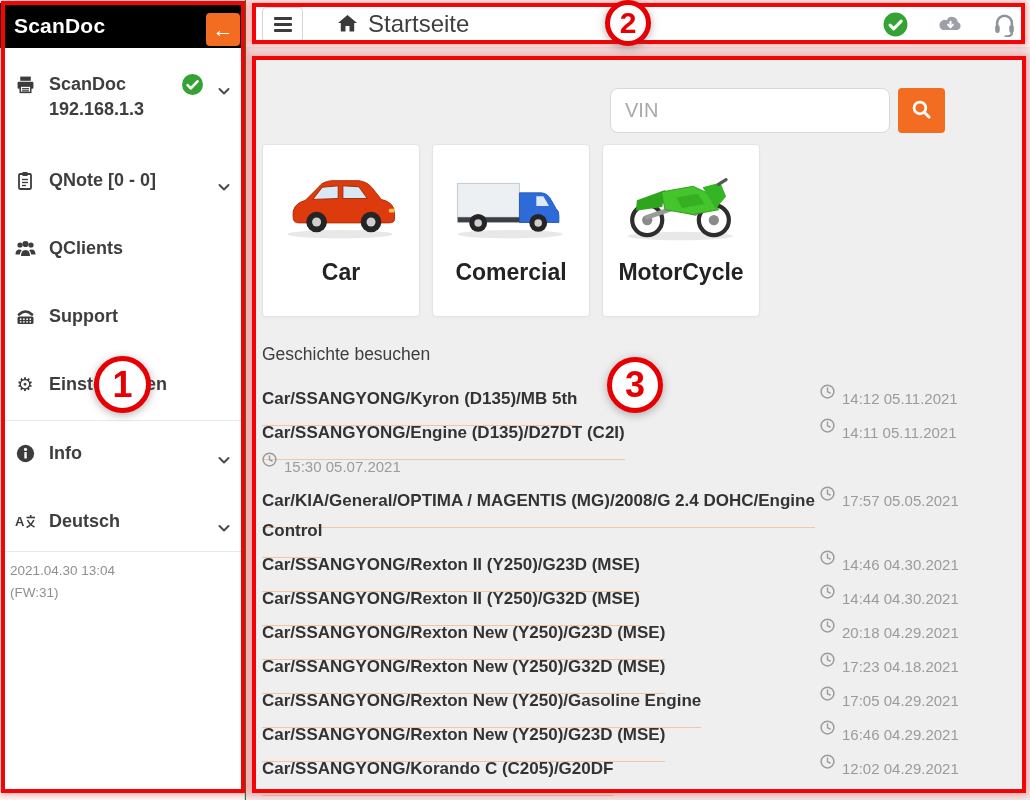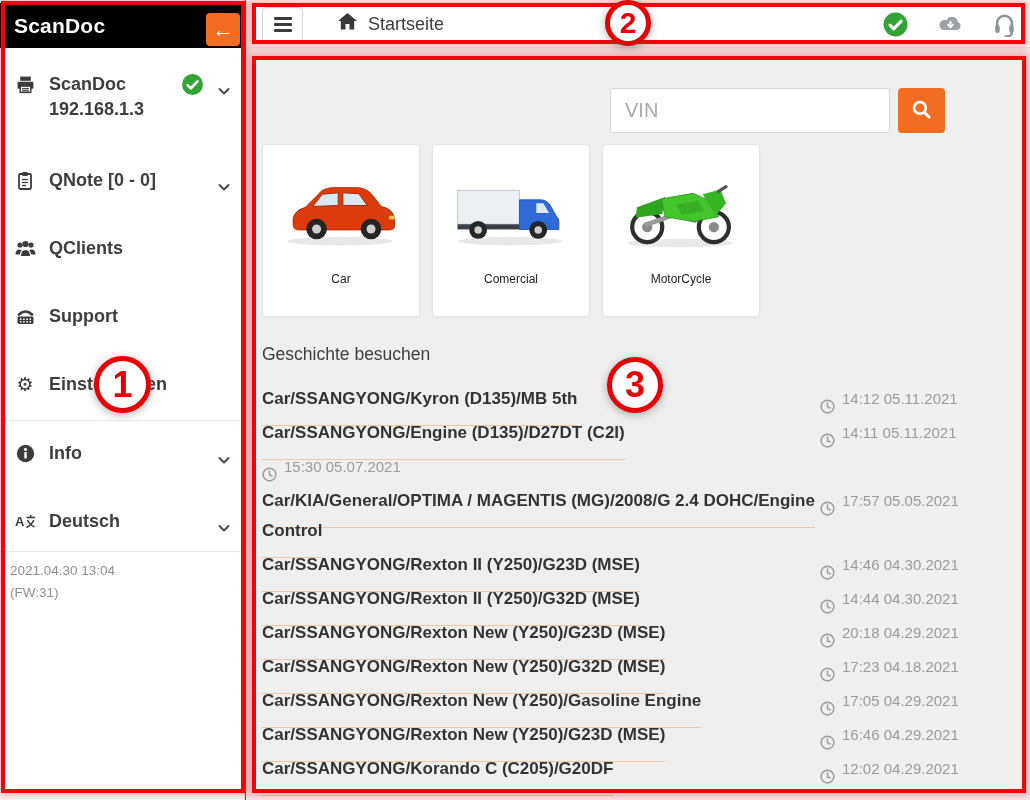--- a/index.html
+++ b/index.html
@@ -18,40 +18,40 @@
   .nav-badge { position:absolute; right:32px; top:4px; }
   .nav-sub { position:absolute; left:49px; top:99px; color:#3e3e3e; font-size:18px; font-weight:600; }
   .sb-divider { position:absolute; left:0; width:244px; height:1px; background:#e9e9e9; }
   .sb-footer { position:absolute; left:10px; top:560px; color:#8f8f8f; font-size:13.5px; line-height:1.65; }
   .gear-glyph { font-size:19px; color:#3c3c3c; line-height:1; }
 
   
   .topbar { position:absolute; left:246px; top:0; width:784px; height:48px; background:#fff; border-bottom:1px solid #ececec; }
   .hamburger-btn { position:absolute; left:16px; top:7px; width:41px; height:35px; background:#fff; border:1px solid #d6d6d6; border-radius:4px; display:flex; flex-direction:column; justify-content:center; align-items:center; gap:3.5px; cursor:pointer; }
   .hamburger-btn span { display:block; width:18px; height:2.5px; background:#3c3c3c; border-radius:1px; }
-  .breadcrumb { position:absolute; left:92px; top:0; height:48px; display:flex; align-items:center; gap:11px; color:#3e3e3e; font-size:18px; cursor:pointer; }
+  .breadcrumb { position:absolute; left:92px; top:0; height:48px; display:flex; align-items:center; gap:11px; color:#3e3e3e; font-size:24px; cursor:pointer; }
   .status-icons { position:absolute; right:14px; top:0; height:48px; display:flex; align-items:center; gap:29px; }
   .status-icons > span { display:flex; cursor:pointer; }
 
   
   .main { position:absolute; left:246px; top:48px; width:784px; height:752px; background:#f0eff0; }
   .search-row { position:absolute; top:40px; right:85px; display:flex; gap:8px; }
-  .vin-input { width:280px; height:45px; border:1px solid #d8d8d8; border-radius:2px; padding:0 14px; font-size:20px; color:#444; font-family:inherit; outline:none; }
+  .vin-input { width:280px; height:45px; border:1px solid #d8d8d8; border-radius:8px; padding:0 14px; font-size:20px; color:#444; font-family:inherit; outline:none; }
   .vin-input::placeholder { color:#a9a9a9; }
   .search-btn { width:47px; height:45px; background:#f26d21; border:none; border-radius:4px; display:flex; align-items:center; justify-content:center; cursor:pointer; }
   .cards { position:absolute; left:16px; top:96px; display:flex; gap:12px; }
   .vehicle-card { width:158px; height:173px; background:#fff; border:1px solid #e4e4e4; border-radius:4px; display:flex; flex-direction:column; align-items:center; cursor:pointer; box-shadow:0 1px 2px rgba(0,0,0,.03); }
   .vehicle-img { flex:1; display:flex; align-items:center; justify-content:center; padding-top:8px; }
-  .vehicle-label { font-size:12px; font-weight:400; color:#222; margin-bottom:30px; }
+  .vehicle-label { font-size:23px; font-weight:700; color:#222; margin-bottom:30px; }
   .history-title { position:absolute; left:16px; top:296px; font-size:17.5px; color:#3e3e3e; }
   .history-list { position:absolute; left:16px; top:336px; width:762px; }
   .history-row { display:flex; align-items:flex-start; margin-bottom:4px; }
   .h-label { width:558px; flex:none; font-size:17px; font-weight:700; color:#333; line-height:30px; cursor:pointer; }
   .h-label span { border-bottom:1px solid #f3c5a0; padding-bottom:17px; }
-  .h-time { display:flex; align-items:flex-end; gap:7px; color:#9b9b9b; font-size:15px; white-space:nowrap; line-height:30px; }
+  .h-time { display:flex; align-items:flex-start; gap:7px; color:#9b9b9b; font-size:15px; white-space:nowrap; line-height:30px; }
   .h-time svg { flex:none; }
 
   
   .ann { position:absolute; pointer-events:none; z-index:50; }
   .ann-box { border:4px solid #f20506; box-shadow:0 0 7px 3px rgba(242,5,6,.30); }
   .ann-circle { background:#fff; border:5px solid #e60004; border-radius:50%; color:#e60004; font-weight:600; display:flex; align-items:center; justify-content:center; box-shadow:0 2px 9px rgba(80,80,80,.45); }
   #ann-c1 { left:94px; top:356px; width:57px; height:57px; font-size:36px; }
   #ann-c2 { left:605px; top:0px;  width:46px; height:46px; font-size:30px; }
   #ann-c3 { left:607px; top:357px; width:56px; height:56px; font-size:36px; }
 </style>

